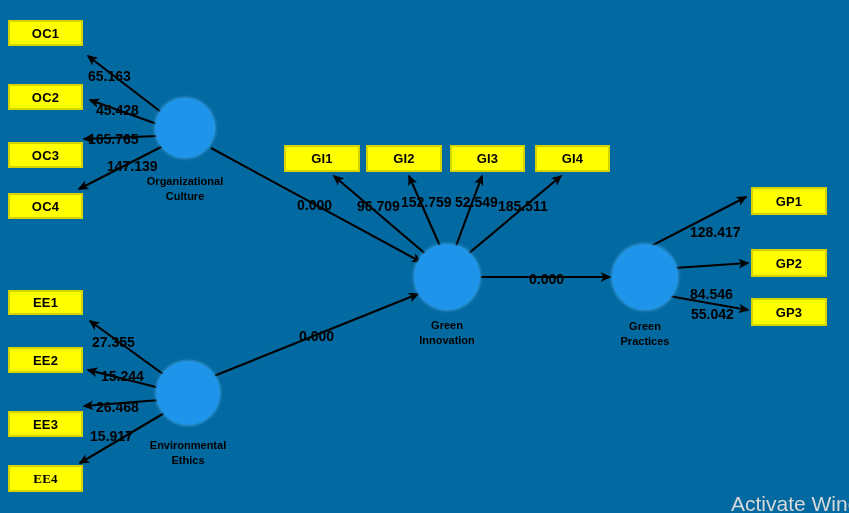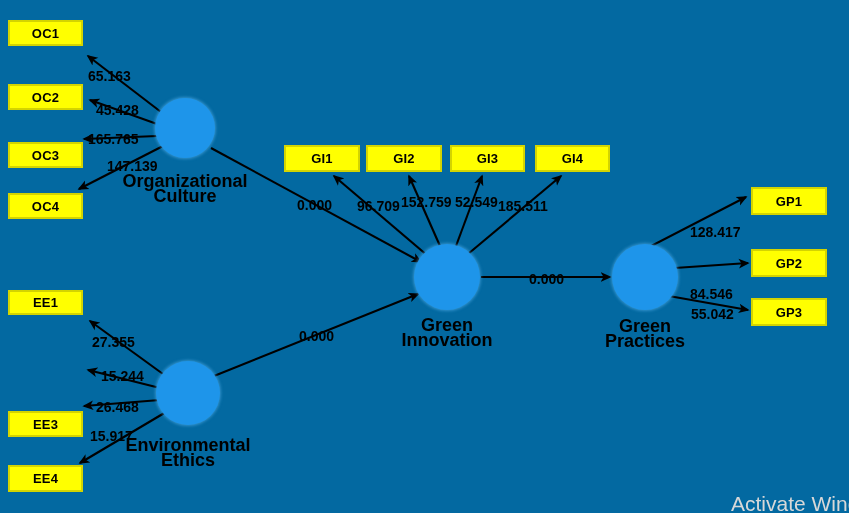--- a/index.html
+++ b/index.html
@@ -43,21 +43,21 @@
     position: absolute;
     border-radius: 50%;
     background: #1e95ea;
     box-shadow: 0 0 3px 1px rgba(90,180,240,0.55);
     box-sizing: border-box;
   }
   .construct-label {
     position: absolute;
     font-family: "Liberation Sans", sans-serif;
     font-weight: bold;
-    font-size: 18px;
+    font-size: 11px;
     color: #000000;
     text-align: center;
     line-height: 15px;
     white-space: pre-line;
   }
   .edge-label {
     position: absolute;
     font-family: Liberation Sans, sans-serif;
     font-weight: bold;
     font-size: 14px;
@@ -120,24 +120,27 @@
   <div class="indicator" style="left:8px;  top:142px; width:75px; height:26px;">
       <span>OC3</span>
     </div>
   <div class="indicator" style="left:8px;  top:193px; width:75px; height:26px;">
       <span>OC4</span>
     </div>
 
   <div class="indicator" style="left:8px;  top:290px; width:75px; height:25px;">
       <span>EE1</span>
     </div>
+  <div class="indicator" style="left:8px;  top:347px; width:75px; height:26px;">
+      <span>EE2</span>
+    </div>
   <div class="indicator" style="left:8px;  top:411px; width:75px; height:26px;">
       <span>EE3</span>
     </div>
-  <div class="indicator" style="left:8px;  top:465px; width:75px; height:27px;">
+  <div class="indicator" style="left:8px;  top:465px; width:75px; height:27px;font-family:Liberation Serif, serif;">
       <span>EE4</span>
     </div>
 
   <div class="indicator" style="left:284px; top:145px; width:76px; height:27px;">
       <span>GI1</span>
     </div>
   <div class="indicator" style="left:366px; top:145px; width:76px; height:27px;">
       <span>GI2</span>
     </div>
   <div class="indicator" style="left:450px; top:145px; width:75px; height:27px;">

